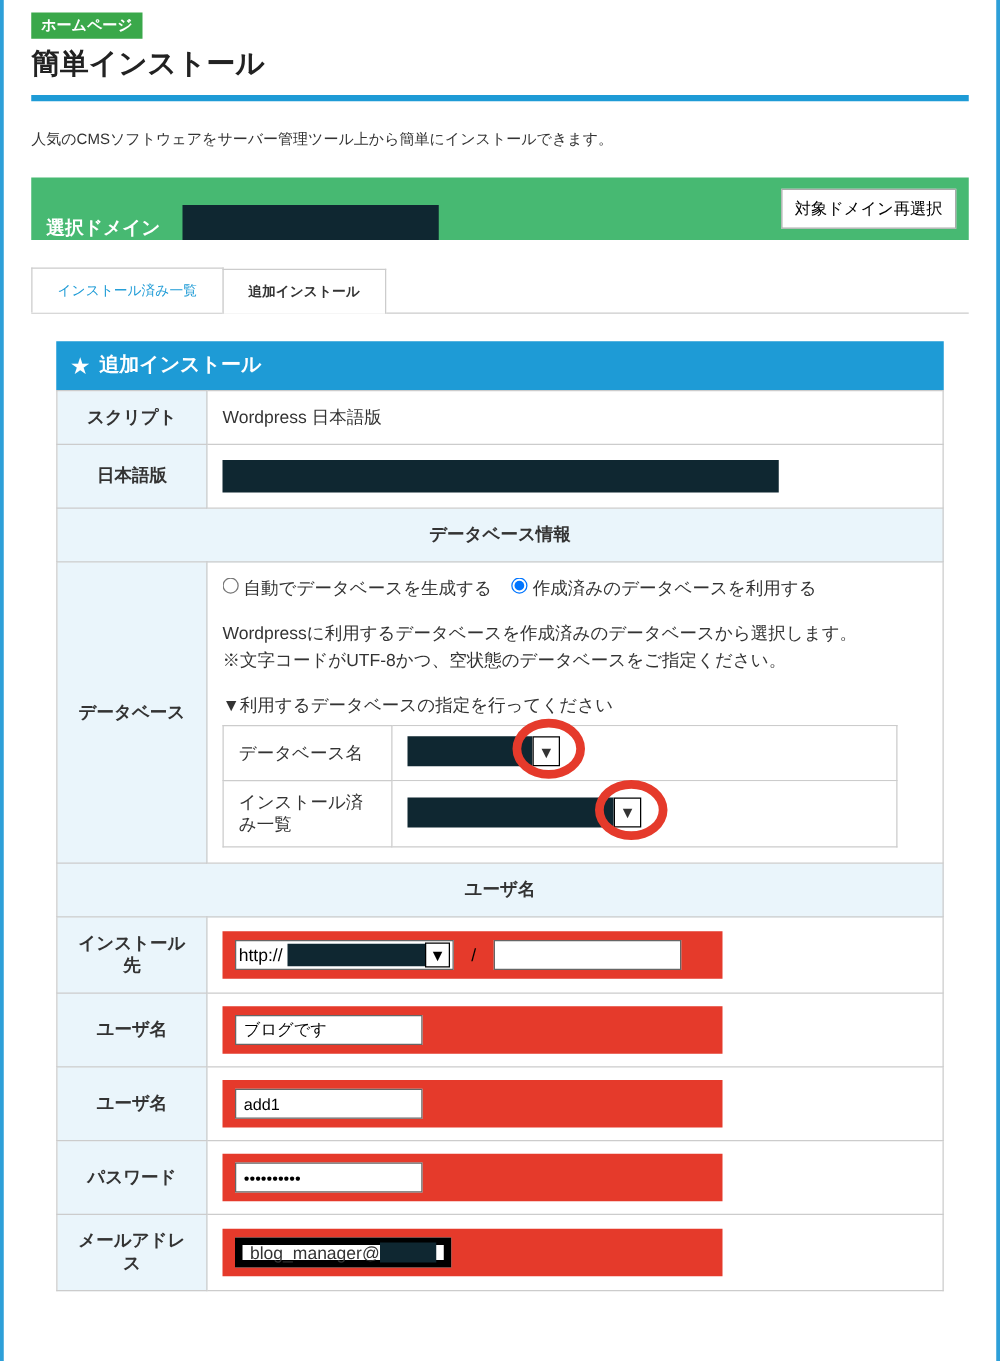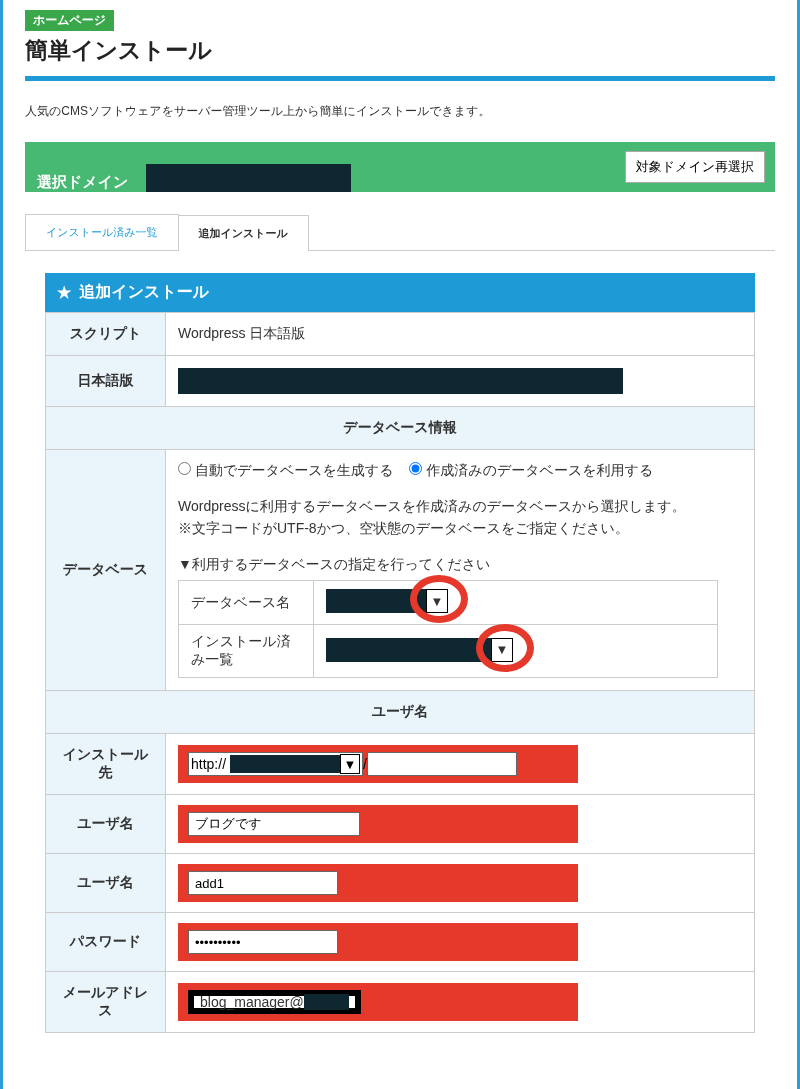--- a/index.html
+++ b/index.html
@@ -205,21 +205,21 @@
     border: 1px solid #666;
     background: #fff;
     height: 24px;
     font-size: 13px;
     padding: 0 6px;
     vertical-align: middle;
   }
   .install-url-row {
     display:flex;
     align-items:center;
-    gap:0;
+    gap:14px;
     color:#000;
   }
   .blog-td{ padding:10px 12px !important; }
 </style>
 </head>
 <body>
 
 <div class="page">
 
   <span class="category-tag">ホームページ</span>
@@ -320,21 +320,21 @@
               <input type="text" class="txt-input" style="width: 150px;">
             </span>
           </span>
         </td>
       </tr>
 
       <tr>
         <th>ユーザ名</th>
         <td class="blog-td">
           <span class="hl-big" style="display:inline-block;">
-            <input type="text" class="txt-input" style="width: 172px;" value="ブログです">
+            <input type="text" class="txt-input" style="width: 150px;" value="ブログです">
           </span>
         </td>
       </tr>
 
       <tr>
         <th>ユーザ名</th>
         <td class="blog-td">
           <span class="hl-big" style="display:inline-block;">
             <input type="text" class="txt-input" style="width: 150px;" value="add1">
           </span>

